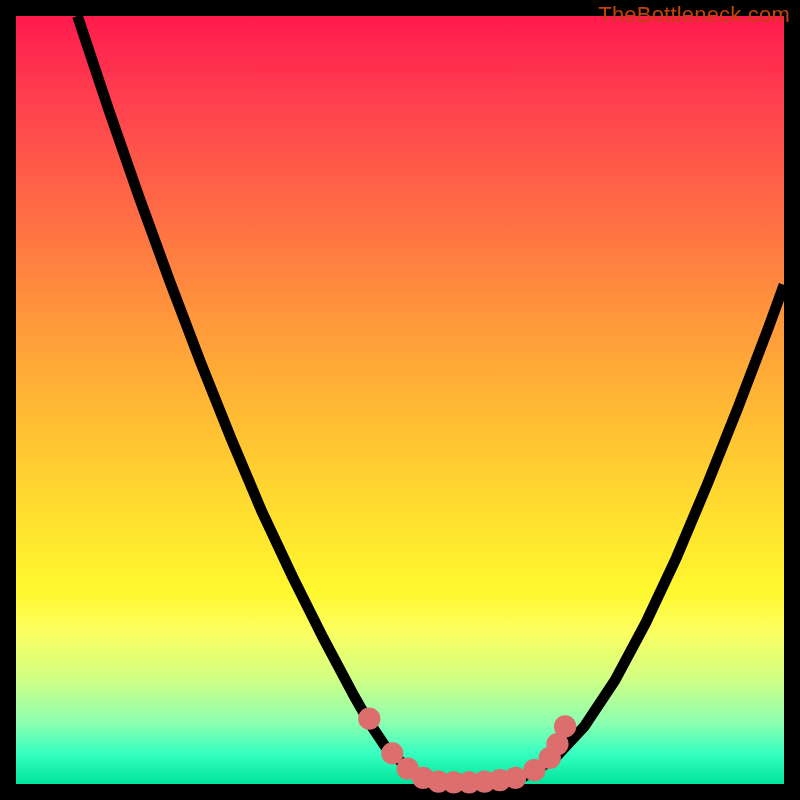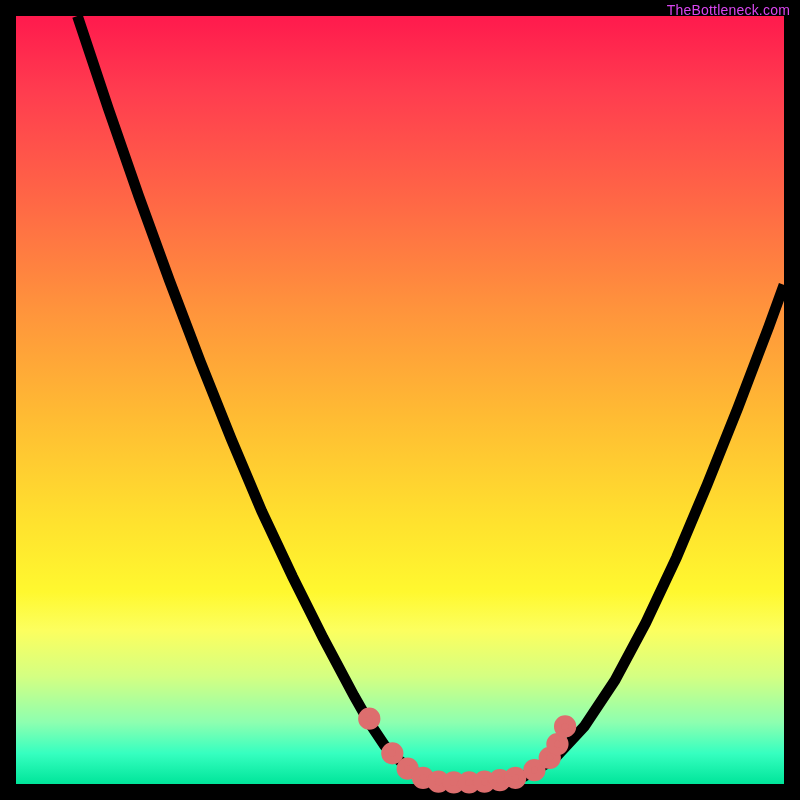--- a/index.html
+++ b/index.html
@@ -44,22 +44,22 @@
     position: absolute;
     inset: 0;
     width: 100%;
     height: 100%;
     overflow: visible;
   }
   .watermark {
     position: absolute;
     top: 2px;
     right: 10px;
-    color: #d946ef;
-    font-size: 14px;
+    color: #c2410c;
+    font-size: 22px;
     font-weight: 500;
     letter-spacing: 0.2px;
     user-select: none;
   }
   .curve {
     fill: none;
     stroke: #000;
     stroke-width: 1.4;
   }
   .marker {

